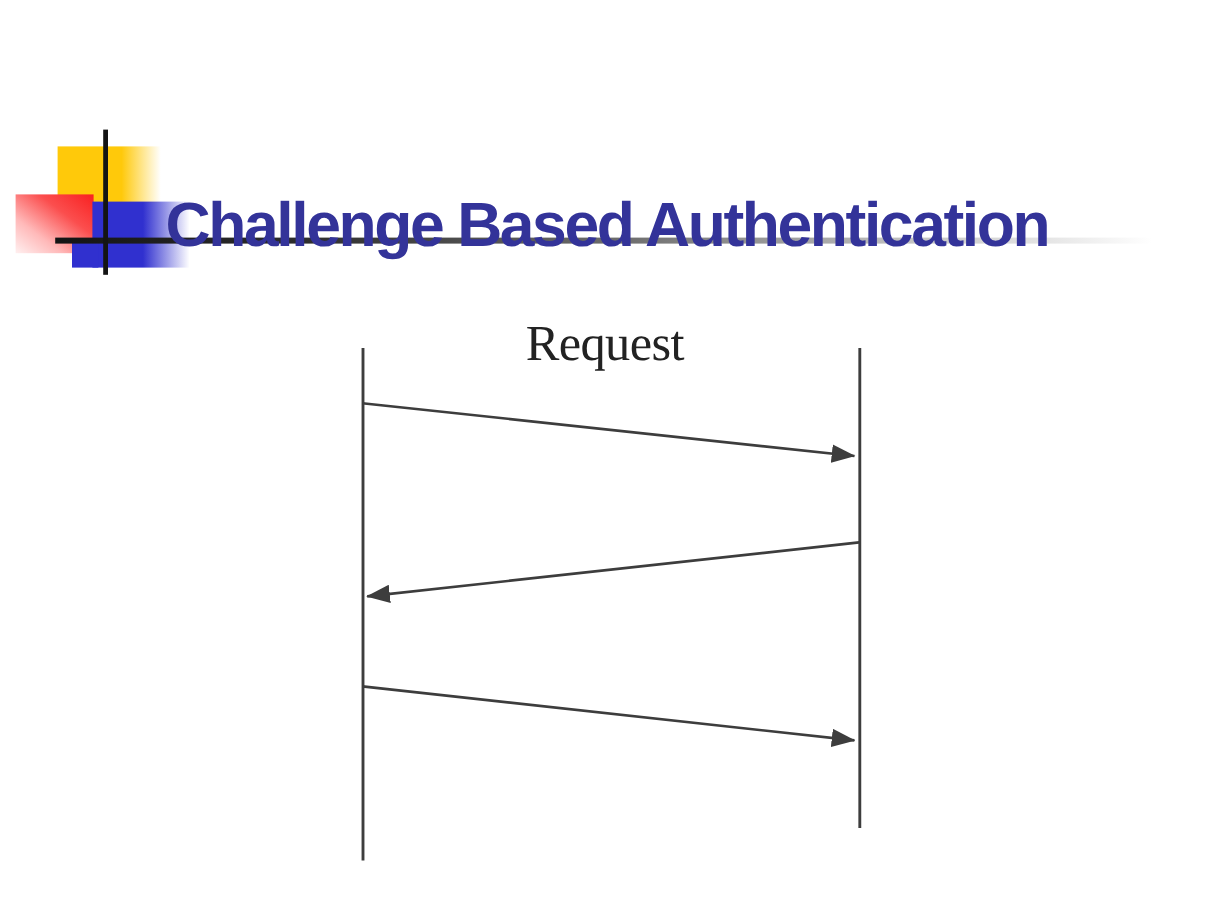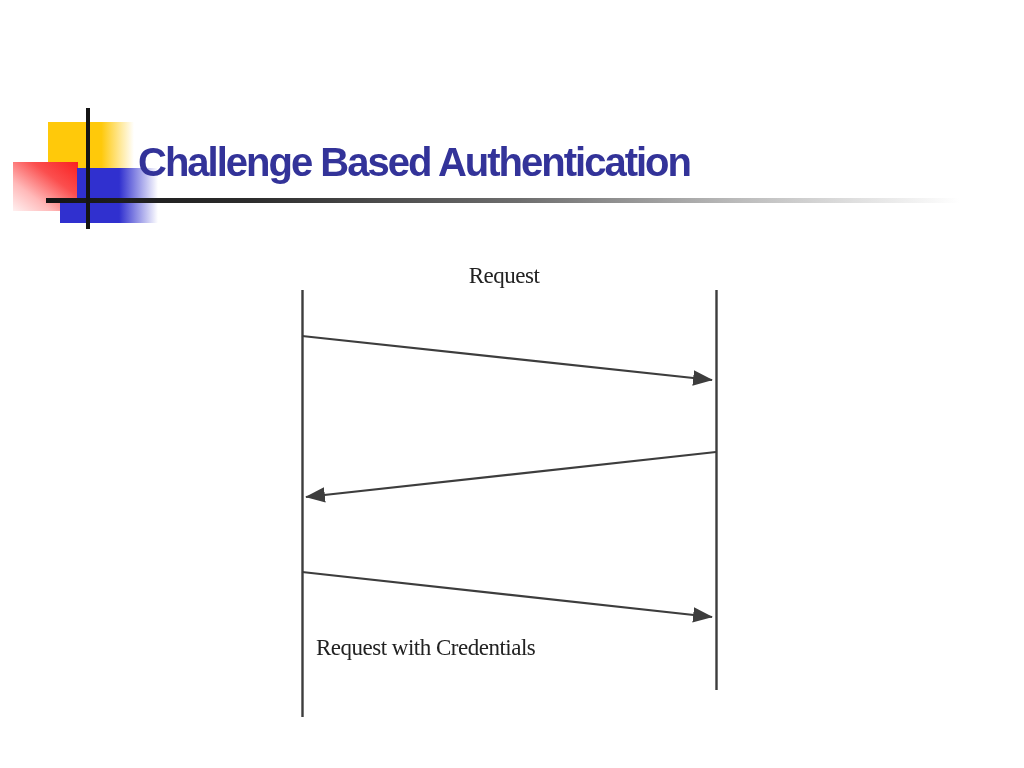--- a/index.html
+++ b/index.html
@@ -36,31 +36,31 @@
     position:absolute;left:46px;top:198px;width:914px;height:5px;
     background:linear-gradient(to right,#141414 0%,#2c2c2c 22%,#6e6e6e 52%,#b9b9b9 75%,#e9e9e9 92%,rgba(255,255,255,0) 100%);
   }
   .decor-vline{
     position:absolute;left:86px;top:108px;width:4px;height:121px;
     background:#141414;
   }
 
   
   .title{
-    position:absolute;left:138px;top:113px;width:840px;
-    font-size:40px;line-height:1.1;letter-spacing:-2px;
+    position:absolute;left:138px;top:125px;width:840px;
+    font-size:52px;line-height:1.1;letter-spacing:-2px;
     color:var(--title-color);white-space:nowrap;
   }
 
   
   .diagram-svg{position:absolute;left:0;top:0;width:1024px;height:768px;color:var(--diagram-line);}
   .msg-label{
     position:absolute;
     font-family:"Liberation Serif","DejaVu Serif",serif;
-    font-size:23px;letter-spacing:-0.5px;color:var(--diagram-text);
+    font-size:42px;letter-spacing:-0.5px;color:var(--diagram-text);
     white-space:nowrap;
   }
   .label-request{left:404px;top:263px;width:200px;text-align:center;}
   .label-challenge{left:344px;top:449px;}
   .label-credentials{left:316px;top:635px;}
 </style>
 </head>
 <body>
 
 <div class="slide">
@@ -83,15 +83,14 @@
 
     <line x1="302.5" y1="290" x2="302.5" y2="717" stroke="currentColor" stroke-width="2.4"></line>
     <line x1="716.5" y1="290" x2="716.5" y2="690" stroke="currentColor" stroke-width="2.4"></line>
 
     <line x1="302" y1="336" x2="712" y2="380" stroke="currentColor" stroke-width="2.2" marker-end="url(#arrowhead)"></line>
     <line x1="716" y1="452" x2="306" y2="497" stroke="currentColor" stroke-width="2.2" marker-end="url(#arrowhead)"></line>
     <line x1="302" y1="572" x2="712" y2="617" stroke="currentColor" stroke-width="2.2" marker-end="url(#arrowhead)"></line>
   </svg>
 
   <div class="msg-label label-request">Request</div>
-  <div class="msg-label label-credentials">Request with Credentials</div>
 
 </div>
 
 </body></html>

